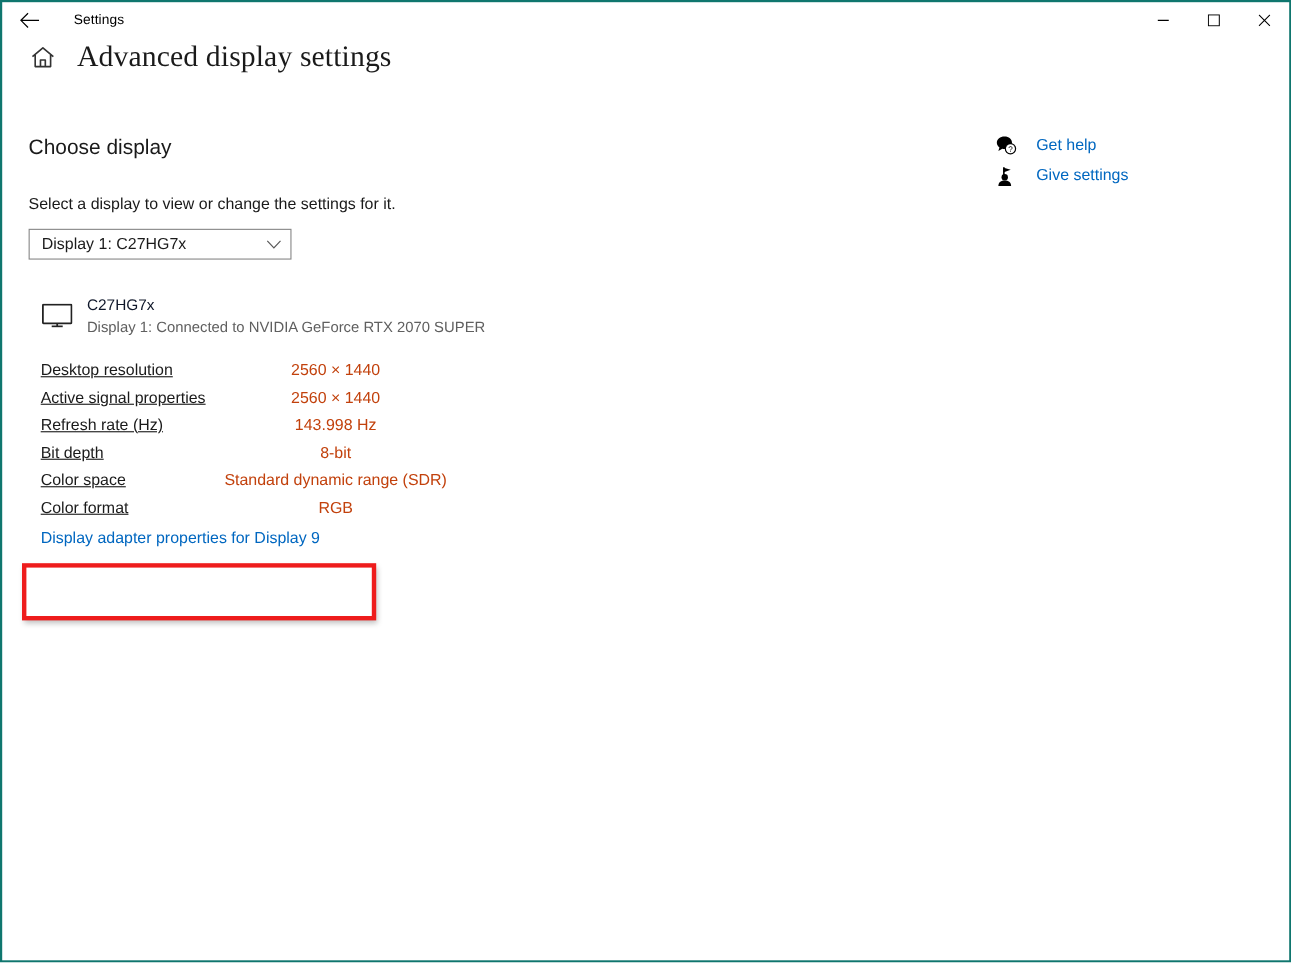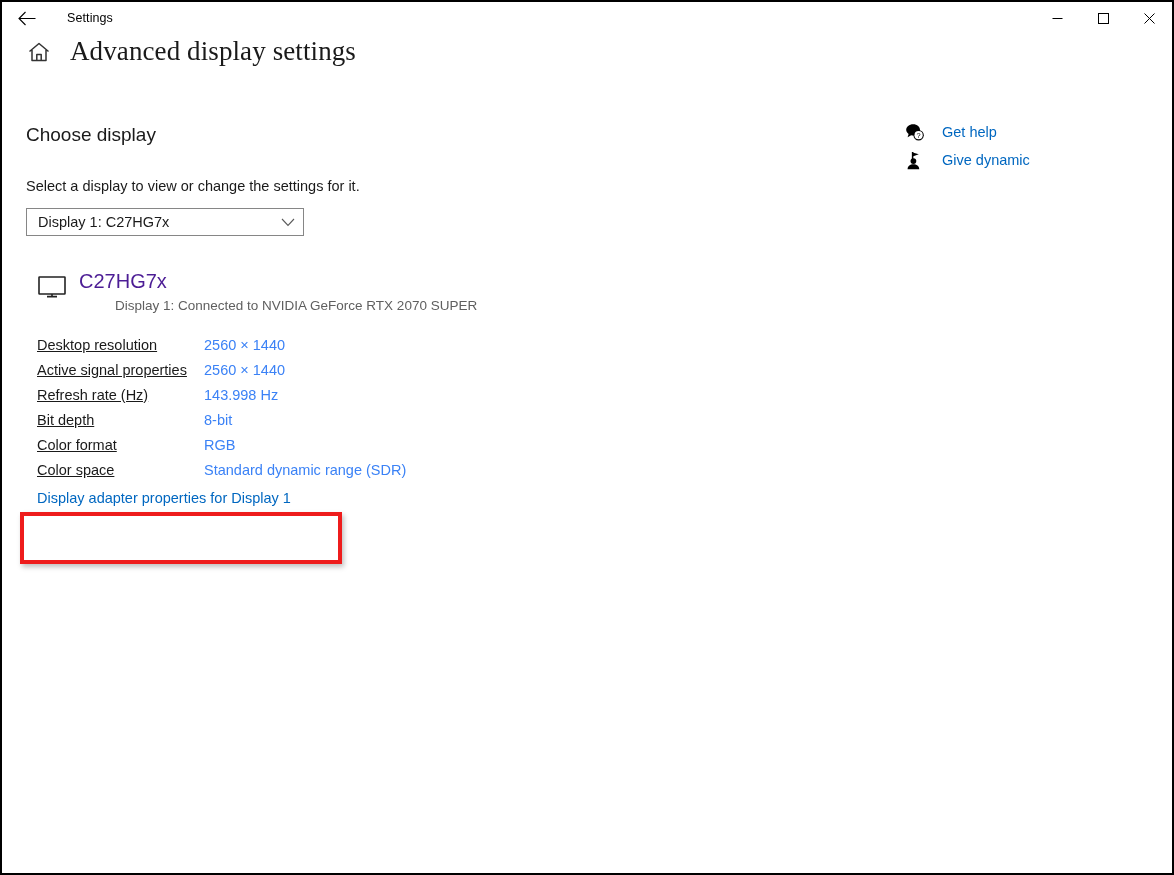--- a/index.html
+++ b/index.html
@@ -9,21 +9,21 @@
   }
   body {
     font-family: "Liberation Sans", sans-serif;
     -webkit-font-smoothing: antialiased;
   }
   #window {
     position: relative;
     width: 1174px;
     height: 875px;
     box-sizing: border-box;
-    border: 2px solid #000000;
+    border: 2px solid #0f766e;
     background: #ffffff;
     overflow: hidden;
   }
 
   
   .titlebar {
     position: absolute;
     left: 0; top: 0;
     width: 100%;
     height: 32px;
@@ -103,21 +103,21 @@
     font-size: 14.5px;
     color: #1a1a1a;
     margin: 0;
     padding-top: 32px;
     line-height: 1.2;
   }
 
   
   .combo {
     margin-top: 13px;
-    width: 278px;
+    width: 239px;
     height: 28px;
     box-sizing: border-box;
     border: 1px solid #868686;
     background: #ffffff;
     display: flex;
     align-items: center;
     padding: 0 8px 0 11px;
     cursor: default;
   }
   .combo-value {
@@ -148,51 +148,51 @@
     margin-left: 11px;
     margin-right: 12px;
     margin-top: 4px;
     flex: none;
     color: #222222;
     display: flex;
     align-items: center;
     justify-content: center;
   }
   .device-name {
-    font-size: 20px;
-    color: #4c1d95;
+    font-size: 14px;
+    color: #0f172a;
     line-height: 1.35;
   }
   .device-sub {
     font-size: 13.5px;
     color: #5f5f5f;
     line-height: 1.4;
     padding-top: 2px;
-    margin-left: 36px;
   }
 
   .info-table {
     margin-top: 16px;
     border-collapse: collapse;
   }
   .info-table td {
     padding: 0;
     height: 25px;
     vertical-align: middle;
     font-size: 14.5px;
     white-space: nowrap;
   }
   .info-label {
     color: #1a1a1a;
     width: 167px;
     padding-left: 11px !important;
     text-decoration: underline;
   }
   .info-value {
-    color: #3b82f6;
+    color: #c2410c;
+    text-align: center;
   }
 
   
   .adapter-link-wrap {
     position: relative;
     margin-top: 7px;
     padding-left: 11px;
   }
   .adapter-link {
     font-size: 14.5px;
@@ -324,32 +324,32 @@
         </tr>
         <tr>
           <td class="info-label">Refresh rate (Hz)</td>
           <td class="info-value">143.998 Hz</td>
         </tr>
         <tr>
           <td class="info-label">Bit depth</td>
           <td class="info-value">8-bit</td>
         </tr>
         <tr>
+          <td class="info-label">Color space</td>
+          <td class="info-value">Standard dynamic range (SDR)</td>
+        </tr>
+        <tr>
           <td class="info-label">Color format</td>
           <td class="info-value">RGB</td>
         </tr>
-        <tr>
-          <td class="info-label">Color space</td>
-          <td class="info-value">Standard dynamic range (SDR)</td>
-        </tr>
       </tbody>
     </table>
 
     <div class="adapter-link-wrap">
-      <a class="adapter-link" href="#">Display adapter properties for Display 1</a>
+      <a class="adapter-link" href="#">Display adapter properties for Display 9</a>
     </div>
 
   </div>
 
   <div class="annotation-box"></div>
 
   <div class="side-links">
     <div class="side-link-row">
       <div class="side-link-icon">
         <svg width="20" height="19" viewBox="0 0 20 19">
@@ -364,17 +364,17 @@
     </div>
     <div class="side-link-row">
       <div class="side-link-icon">
         <svg width="20" height="19" viewBox="0 0 20 19">
           <path d="M7.6 1 L7.6 8.2" stroke="currentColor" stroke-width="1.5" fill="none"></path>
           <path d="M7.6 1.4 L13.8 3.3 L7.6 5.6 Z" fill="currentColor"></path>
           <circle cx="8.4" cy="10.1" r="2.9" fill="currentColor"></circle>
           <path d="M2.6 18.2 C2.6 14.8 5.2 13.2 8.4 13.2 C11.6 13.2 14.2 14.8 14.2 18.2 Z" fill="currentColor"></path>
         </svg>
       </div>
-      <div class="side-link-text">Give dynamic</div>
+      <div class="side-link-text">Give settings</div>
     </div>
   </div>
 
 </div>
 
 </body></html>

